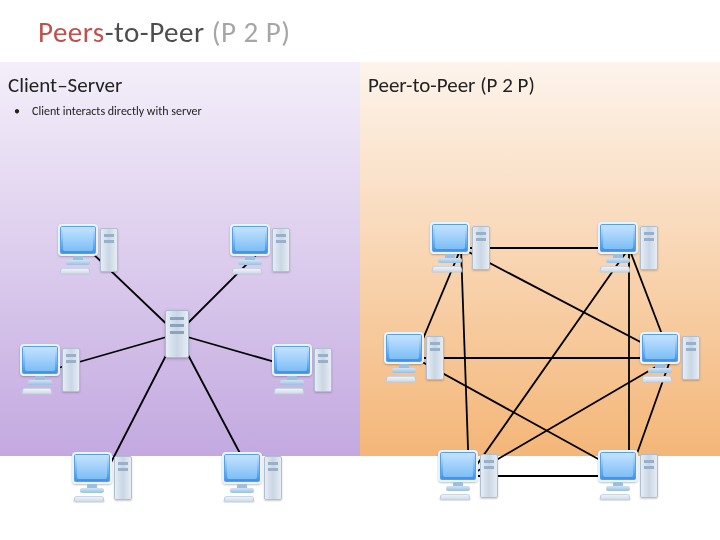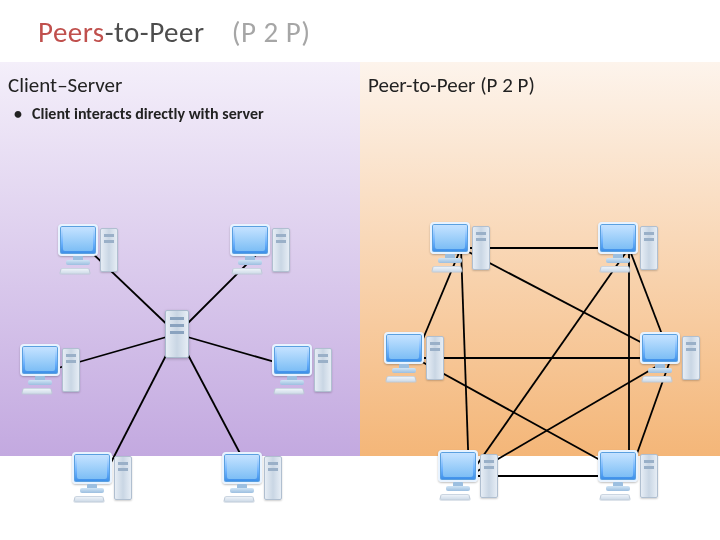--- a/index.html
+++ b/index.html
@@ -13,21 +13,21 @@
   }
   .title {
     position: absolute;
     left: 38px;
     top: 14px;
     font-size: 29px;
     color: #4d4d4d;
     letter-spacing: 0.5px;
   }
   .title .accent { color: #c0504d; }
-  .title .paren { color: #a6a6a6; margin-left: 20px; }
+  .title .paren { color: #a6a6a6; }
   .panels {
     position: absolute;
     top: 62px;
     left: 0;
     width: 720px;
     height: 394px;
     display: flex;
   }
   .panel-left {
     flex: 1;
@@ -44,26 +44,25 @@
   .col-heading {
     font-size: 21px;
     color: #222;
     margin-bottom: 6px;
   }
   ul.bullets {
     list-style: none;
     padding-left: 6px;
   }
   ul.bullets li {
-    font-size: 16px;
+    font-size: 12px;
     color: #222;
     line-height: 1.25;
     padding-left: 18px;
     text-indent: -18px;
-    font-weight: bold;
   }
   ul.bullets li::before {
     content: "•";
     display: inline-block;
     width: 18px;
     text-indent: 0;
   }
   .diagram {
     position: absolute;
     left: 0;

